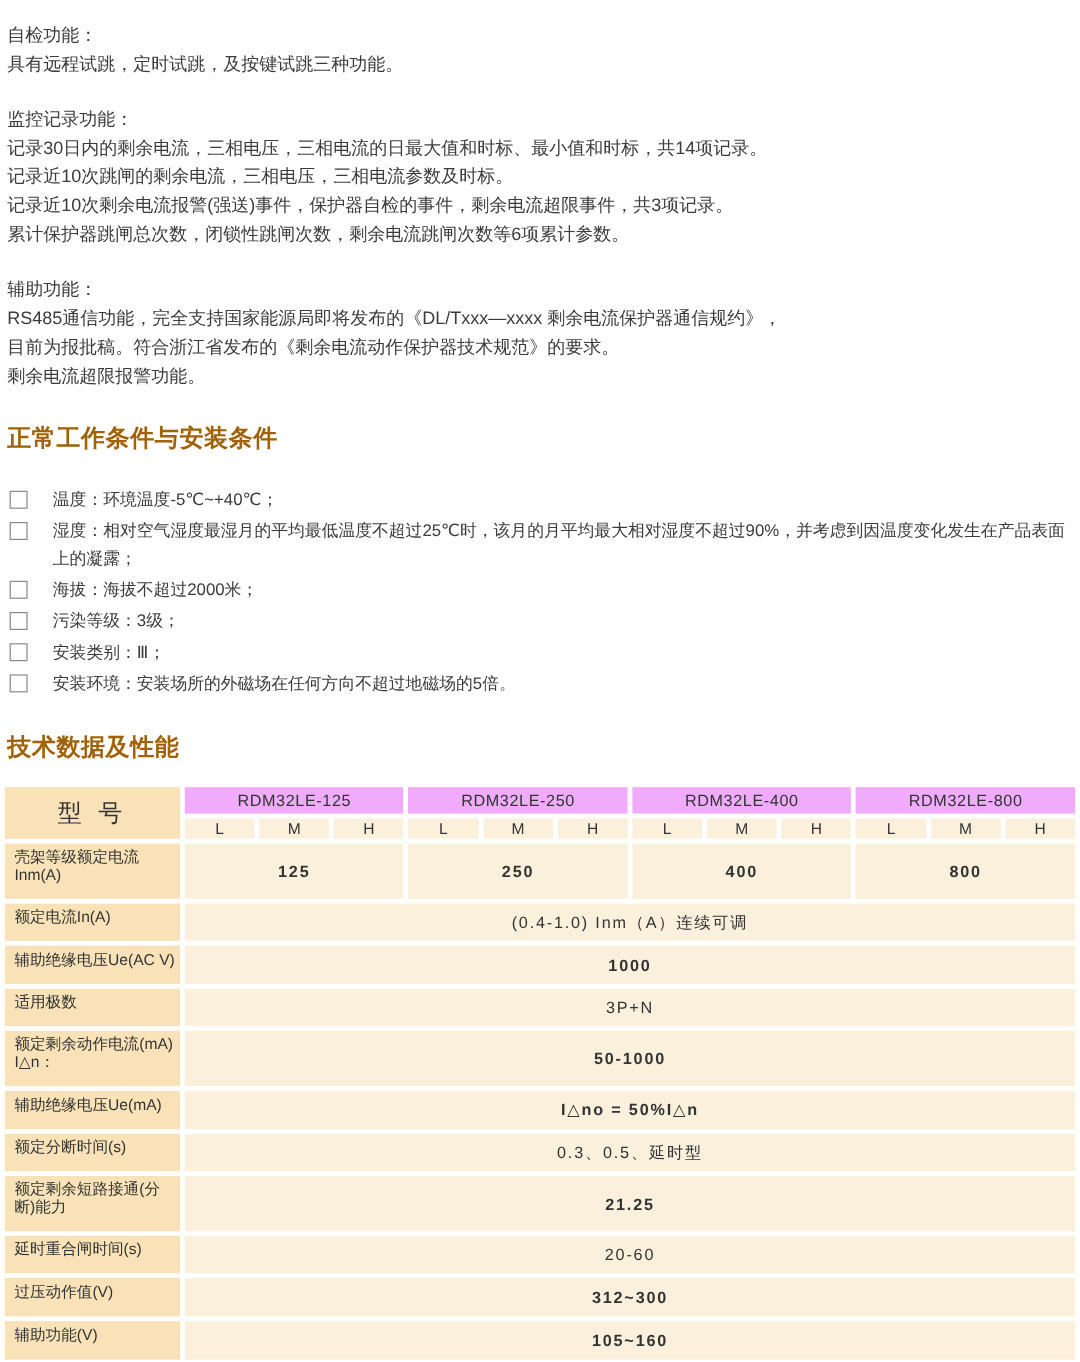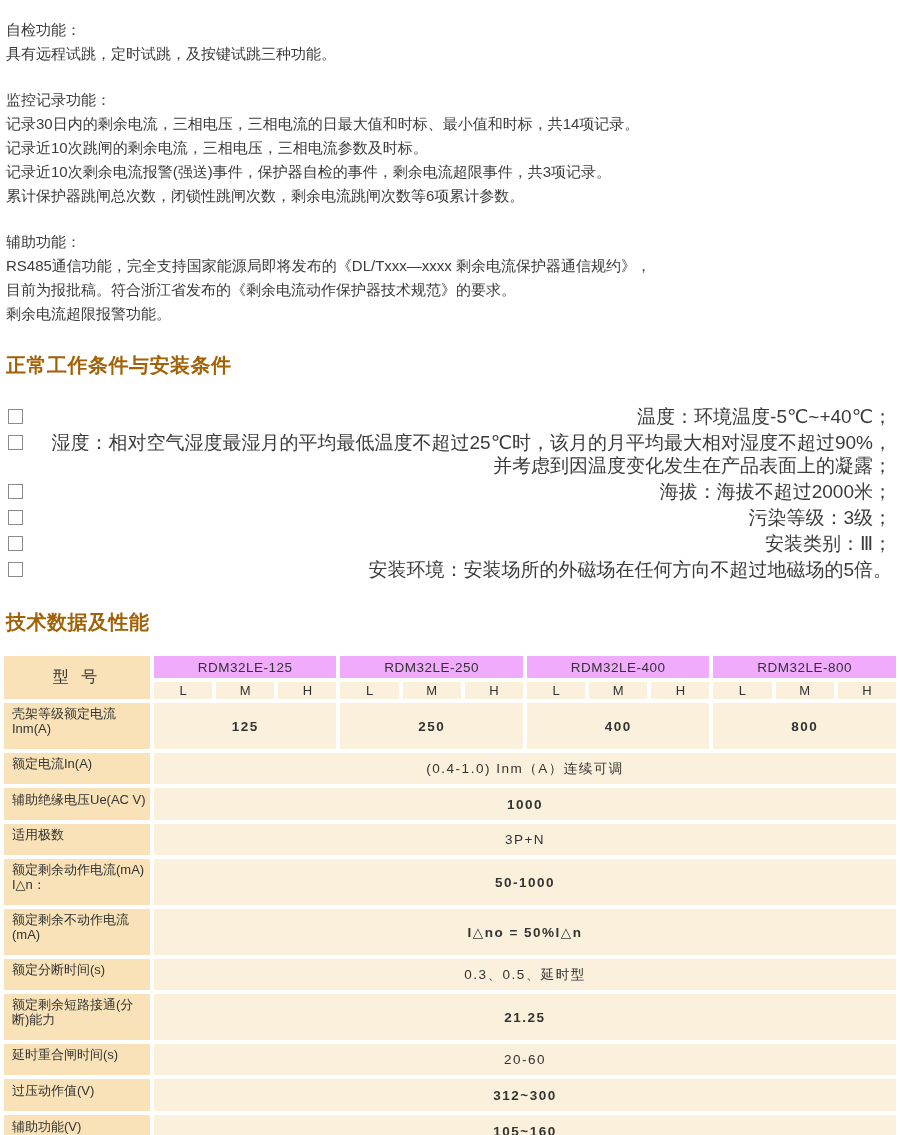--- a/index.html
+++ b/index.html
@@ -17,25 +17,24 @@
     color:#a16207;
     font-size:20px;
     font-weight:bold;
     margin:26px 0 26px 0;
     letter-spacing:0.5px;
   }
   .cond-list{margin:0;}
   .cond-item{
     position:relative;
     padding-left:38px;
-    font-size:19px;
+    font-size:14px;
     line-height:23px;
     margin-bottom:3px;
     color:#3b3b3b;
-    text-align:right;
   }
   .cond-item .checkbox{
     position:absolute;
     left:2px;
     top:4px;
     width:13px;
     height:13px;
     border:1.5px solid #8a8a8a;
     background:transparent;
     display:inline-block;
@@ -56,21 +55,21 @@
   }
   td.lab{
     background:#f9e2b7;
     padding:3px 4px 13px 8px;
     font-size:13px;
     line-height:15px;
   }
   td.model-lab{
     background:#f9e2b7;
     text-align:center;
-    font-size:16px;
+    font-size:20px;
     letter-spacing:4px;
   }
   td.mod{
     background:#f0abfc;
     text-align:center;
     height:20px;
     font-size:13.5px;
     letter-spacing:0.5px;
     color:#222;
   }
@@ -211,21 +210,21 @@
     <td class="lab">适用极数</td>
     <td class="val" colspan="12">3P+N</td>
   </tr>
 
   <tr class="tall">
     <td class="lab">额定剩余动作电流(mA) I△n：</td>
     <td class="val" colspan="12">50-1000</td>
   </tr>
 
   <tr class="tall">
-    <td class="lab">额定剩余不动作电流(mA)</td>
+    <td class="lab">辅助绝缘电压Ue(mA)</td>
     <td class="val" colspan="12">I△no = 50%I△n</td>
   </tr>
 
   <tr>
     <td class="lab">额定分断时间(s)</td>
     <td class="val" colspan="12">0.3、0.5、延时型</td>
   </tr>
 
   <tr class="tall">
     <td class="lab">额定剩余短路接通(分断)能力</td>

